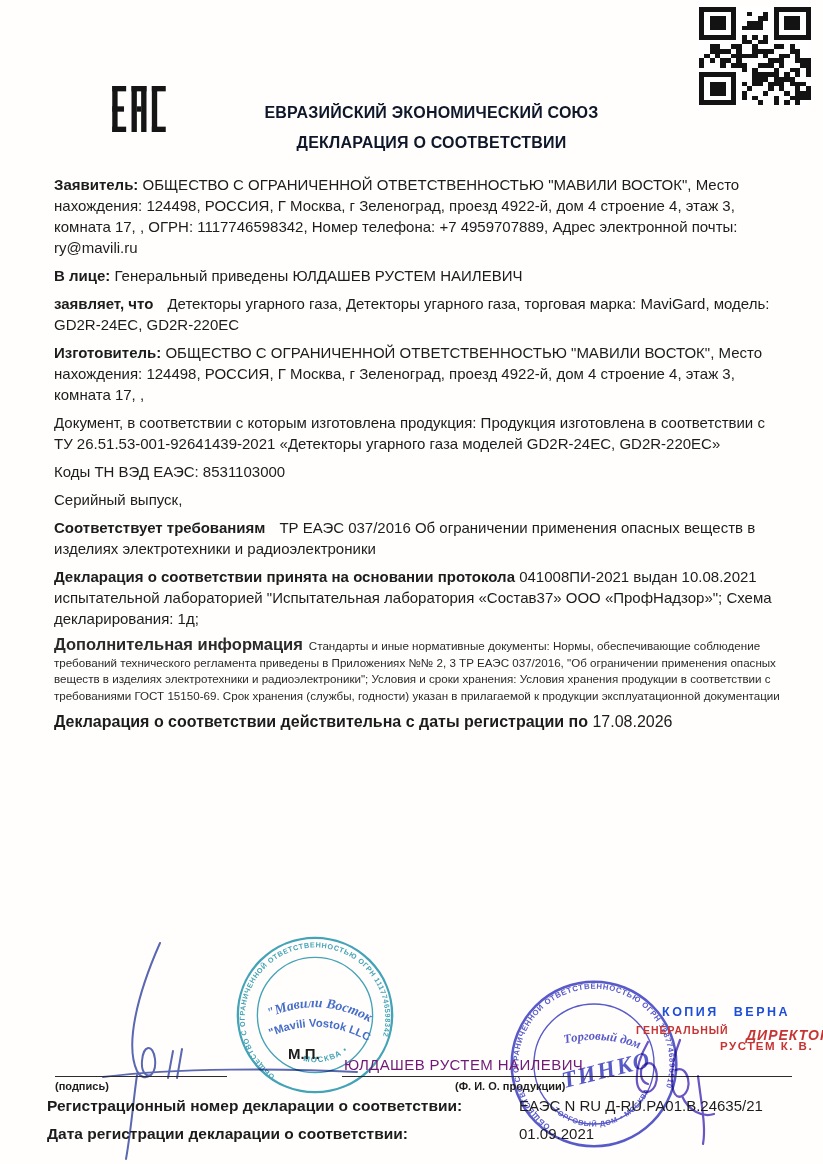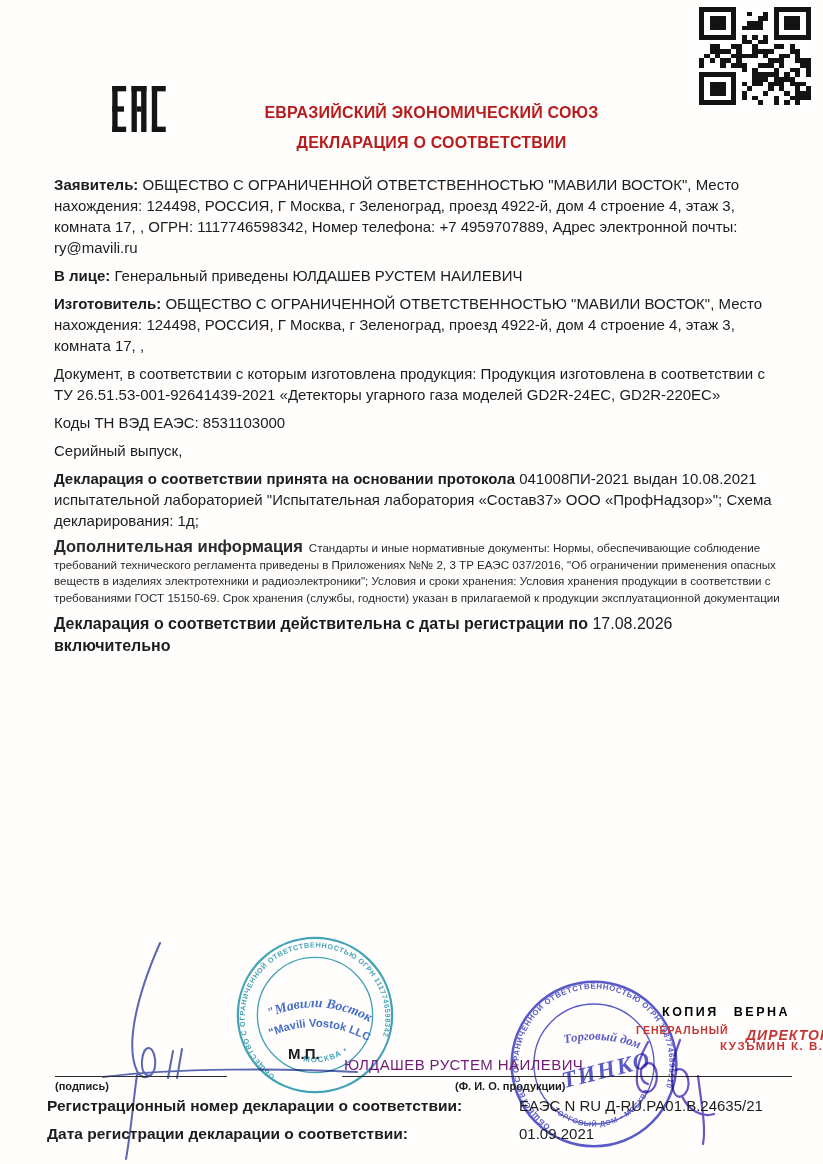--- a/index.html
+++ b/index.html
@@ -1,21 +1,21 @@
 <!DOCTYPE html>
 <html><head>
 <meta charset="utf-8">
 <style>
   html,body{margin:0;padding:0;background:#ffffff;}
   .page{position:relative;width:823px;height:1164px;background:#fffefd;overflow:hidden;
         font-family:"Liberation Sans",sans-serif;color:#1c1c1c;}
   
   .eac-logo{position:absolute;left:111px;top:86px;width:56px;height:46px;}
   .hdr-title{position:absolute;left:70px;right:30px;text-align:center;font-weight:bold;
-             font-size:16px;letter-spacing:.2px;color:#b91c1c;}
+             font-size:16px;letter-spacing:.2px;color:#0f172a;}
   .t1{top:104px}.t2{top:134px}
   .qr{position:absolute;left:699px;top:7px;width:112px;height:98px;background:#fff;
       display:grid;grid-template-columns:repeat(21,1fr);grid-template-rows:repeat(21,1fr);}
   .qr i{display:block}
   .qr i.on{background:#131313}
   
   .doc-body{position:absolute;left:47px;top:167px;width:747px;font-size:15px;line-height:21px;}
   .doc-body p{margin:7px;}
   .b{font-weight:bold;}
   .lbl-gap{margin-right:14px;}
@@ -515,27 +515,29 @@
       <i class="on"></i>
       <i></i>
       <i class="on"></i>
       <i></i>
       <i></i>
     </div>
 
   <div class="doc-body">
     <p><span class="b">Заявитель:</span> <span>ОБЩЕСТВО С ОГРАНИЧЕННОЙ ОТВЕТСТВЕННОСТЬЮ "МАВИЛИ ВОСТОК", Место нахождения: 124498, РОССИЯ, Г Москва, г Зеленоград, проезд 4922-й, дом 4 строение 4, этаж 3, комната 17, , ОГРН: 1117746598342, Номер телефона: +7 4959707889, Адрес электронной почты: ry@mavili.ru</span></p>
     <p><span class="b">В лице:</span> <span>Генеральный приведены ЮЛДАШЕВ РУСТЕМ НАИЛЕВИЧ</span></p>
+    <p><span class="b lbl-gap">заявляет, что</span><span>Детекторы угарного газа, Детекторы угарного газа, торговая марка: MaviGard, модель: GD2R-24EC, GD2R-220EC</span></p>
     <p><span class="b">Изготовитель:</span> <span>ОБЩЕСТВО С ОГРАНИЧЕННОЙ ОТВЕТСТВЕННОСТЬЮ "МАВИЛИ ВОСТОК", Место нахождения: 124498, РОССИЯ, Г Москва, г Зеленоград, проезд 4922-й, дом 4 строение 4, этаж 3, комната 17, ,</span></p>
     <p>Документ, в соответствии с которым изготовлена продукция: Продукция изготовлена в соответствии с ТУ 26.51.53-001-92641439-2021 «Детекторы угарного газа моделей GD2R-24EC, GD2R-220EC»</p>
     <p>Коды ТН ВЭД ЕАЭС: 8531103000</p>
     <p>Серийный выпуск,</p>
+    <p class="mt3"><span class="b lbl-gap">Соответствует требованиям</span><span>ТР ЕАЭС 037/2016 Об ограничении применения опасных веществ в изделиях электротехники и радиоэлектроники</span></p>
     <p class="mt12"><span class="b">Декларация о соответствии принята на основании протокола</span> <span>041008ПИ-2021 выдан 10.08.2021  испытательной лабораторией "Испытательная лаборатория «Состав37» ООО «ПрофНадзор»"; Схема декларирования: 1д;</span></p>
     <p class="mt10 small"><span class="add-lbl">Дополнительная информация</span><span>Стандарты и иные нормативные документы: Нормы, обеспечивающие соблюдение требований технического регламента приведены в Приложениях №№ 2, 3 ТР ЕАЭС 037/2016, "Об ограничении применения опасных веществ в изделиях электротехники и радиоэлектроники"; Условия и сроки хранения: Условия хранения продукции в соответствии с требованиями ГОСТ 15150-69. Срок хранения (службы, годности) указан в прилагаемой к продукции эксплуатационной документации</span></p>
-    <p class="mt8 validity"><span>Декларация о соответствии действительна с даты регистрации по</span> <span class="reg">17.08.2026</span><span class="blk">включительно</span></p>
+    <p class="mt8 validity"><span>Декларация о соответствии действительна с даты регистрации по</span> <span class="reg">17.08.2026</span></p>
   </div>
 
   <svg class="sig-svg sig-blue" viewBox="0 0 300 238" aria-hidden="true">
     <g fill="none" stroke="#5a68b4" stroke-width="2" stroke-linecap="round">
       <path d="M75,18 C52,70 40,120 52,146 C58,158 72,152 70,134 C68,118 58,120 57,136 C56,148 62,152 66,150"></path>
       <path d="M88,126 L83,153"></path>
       <path d="M97,124 L92,153"></path>
       <path d="M18,152 C90,143 200,143 272,147"></path>
       <path d="M52,150 C48,178 46,206 41,234"></path>
     </g>
@@ -584,24 +586,24 @@
     <text x="60" y="112" font-size="24" font-weight="bold" font-style="italic" fill="#4a4cc6" transform="rotate(-14 95 100)" letter-spacing="2" font-family="Liberation Serif, serif">ТИНКО</text>
   </svg>
 
   <div class="abs mp">М.П.</div>
   <div class="abs appl-name">ЮЛДАШЕВ РУСТЕМ НАИЛЕВИЧ</div>
   <div class="sig-line line-l"></div>
   <div class="sig-line line-r"></div>
   <div class="cap cap-l">(подпись)</div>
   <div class="cap cap-r">(Ф. И. О. продукции)</div>
 
-  <div class="red-t copy1" style="color:#000000">КОПИЯ ВЕРНА</div>
+  <div class="red-t copy1" style="color:#1d4ed8">КОПИЯ ВЕРНА</div>
   <div class="red-t copy2a" style="color:#c63434">ГЕНЕРАЛЬНЫЙ</div>
   <div class="red-t copy2b" style="color:#c63434">ДИРЕКТОР</div>
-  <div class="red-t copy3" style="color:#c63434">КУЗЬМИН К. В.</div>
+  <div class="red-t copy3" style="color:#c63434">РУСТЕМ К. В.</div>
 
   <svg class="sig-svg sig-violet" viewBox="0 0 130 120" aria-hidden="true">
     <g fill="none" stroke="#6a55c5" stroke-width="2.2" stroke-linecap="round">
       <path d="M30,12 C14,40 16,66 30,62 C44,58 40,28 28,34 C20,38 22,52 30,54"></path>
       <path d="M62,10 C50,40 52,72 64,66 C76,60 70,34 58,40"></path>
       <path d="M64,66 C70,80 84,88 96,84"></path>
       <path d="M80,46 C84,78 88,98 85,114"></path>
     </g>
   </svg>
 

